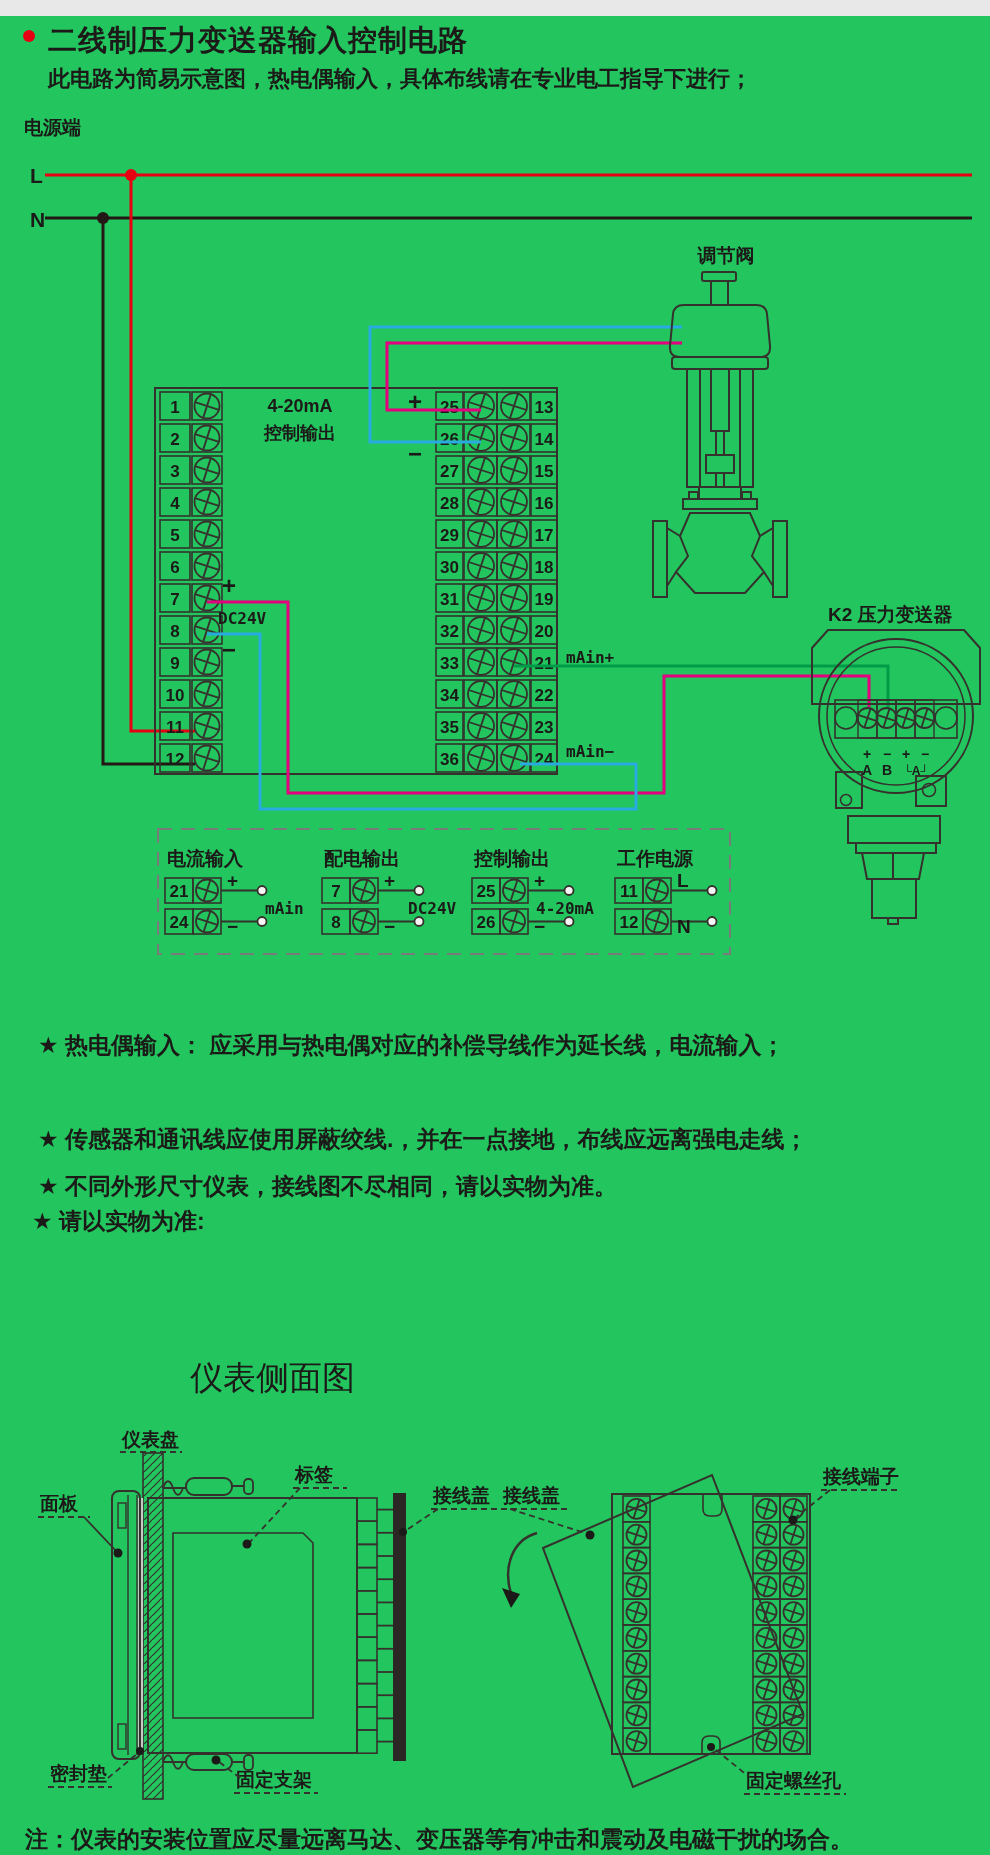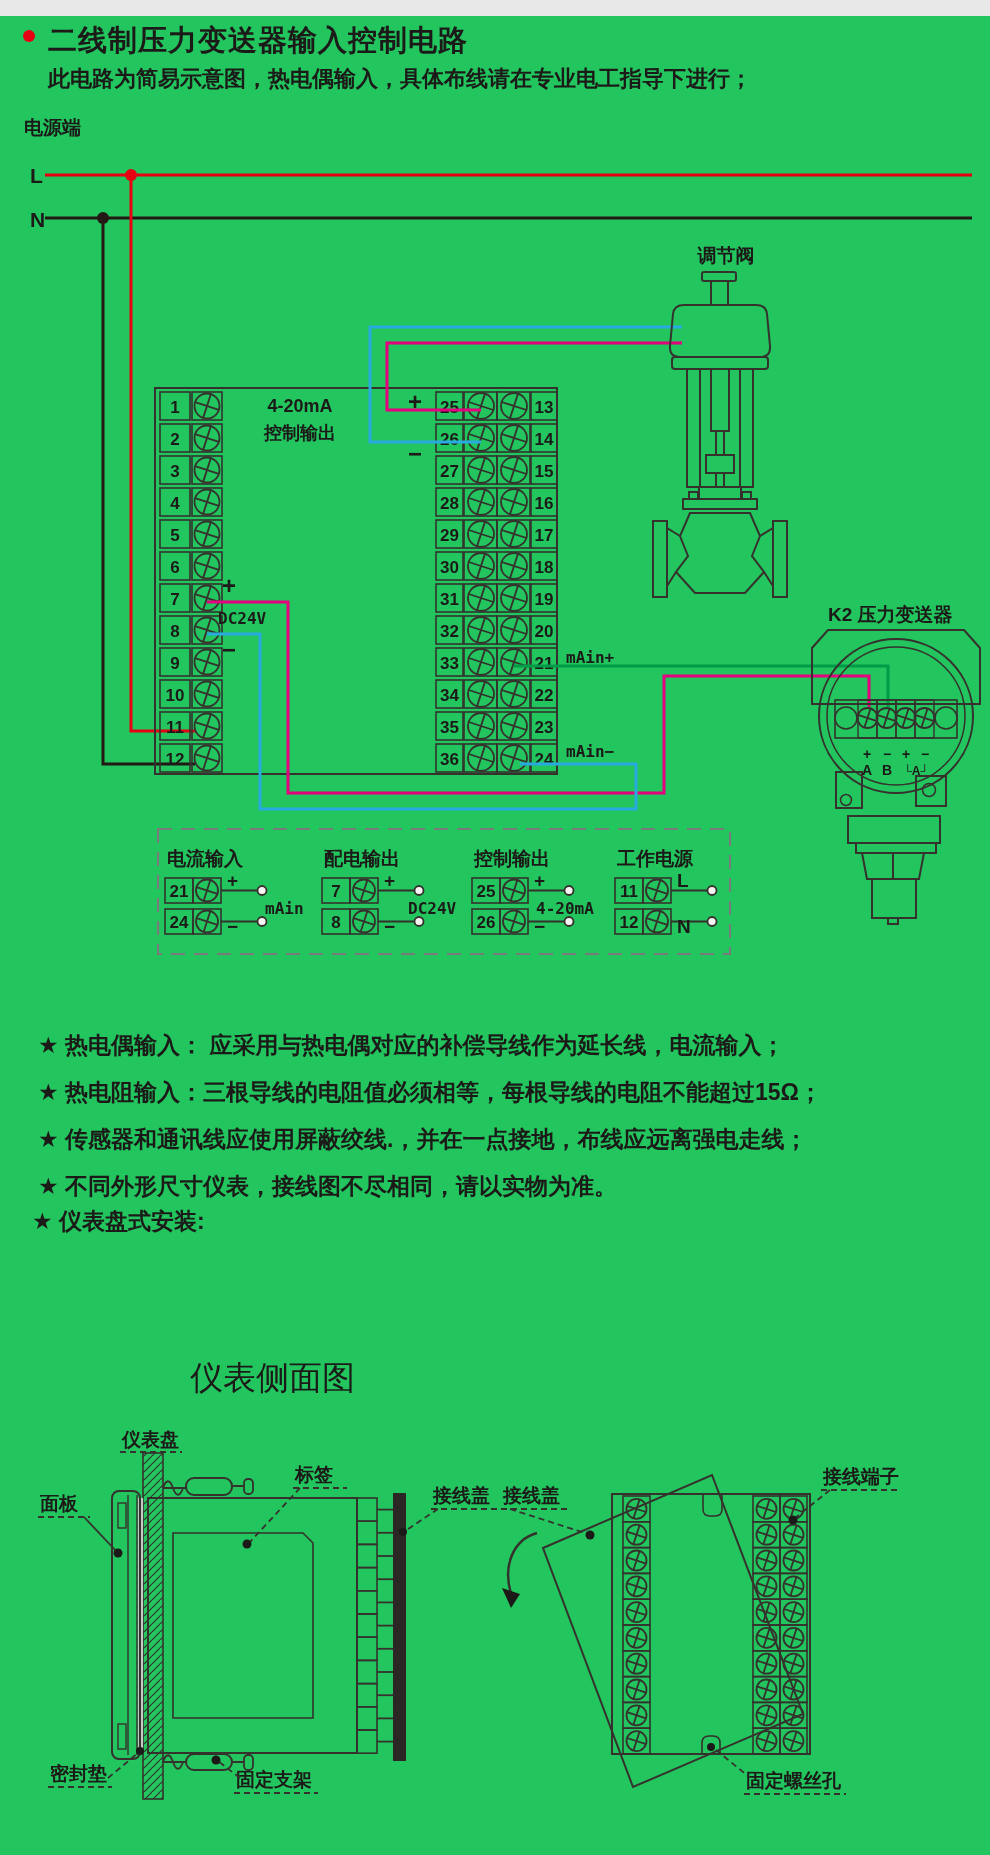--- a/index.html
+++ b/index.html
@@ -583,24 +583,23 @@
           <path d="M671,905.5 H708" stroke="#35312d" stroke-width="2" fill="none"></path>
           <circle cx="712" cy="905.5" r="4.5" fill="#f7f6f4" stroke="#35312d" stroke-width="1.8"></circle>
           <text x="677" y="917" class="t-sign" style="font-size:19px;">N</text>
         </g>
       </g>
 
     <path d="M0,973 H990" stroke="#a0a0a0" stroke-width="2.2" stroke-dasharray="16,10" fill="none"></path>
   </svg>
 
   <div class="abs star-item" style="left:38px;top:1014px;">★ 热电偶输入： 应采用与热电偶对应的补偿导线作为延长线，电流输入；</div>
-  <div class="abs star-item" style="left:38px;top:1061px;">★ 热电阻输入：三根导线的电阻值必须相等，每根导线的电阻不能超过15Ω；</div>
   <div class="abs star-item" style="left:38px;top:1155px;">★ 不同外形尺寸仪表，接线图不尽相同，请以实物为准。</div>
   <div class="abs star-item" style="left:38px;top:1108px;">★ 传感器和通讯线应使用屏蔽绞线.，并在一点接地，布线应远离强电走线；</div>
-  <div class="abs star-item" style="left:32px;top:1190px;">★ 仪表盘式安装:</div>
+  <div class="abs star-item" style="left:32px;top:1190px;">★ 请以实物为准:</div>
 
 
   <div class="abs sideview-title" style="left:190px;top:1340px;">仪表侧面图</div>
 
   <svg id="install-svg" style="top:1400px;" width="990" height="400" viewBox="0 1400 990 400">
     <defs>
       <pattern id="hatch" patternUnits="userSpaceOnUse" width="8" height="8">
         <path d="M-2,10 L10,-2 M0,8 L8,0 M6,10 L12,4" stroke="#35312d" stroke-width="1.2"></path>
       </pattern>
     </defs>
@@ -904,13 +903,14 @@
     <circle cx="590" cy="1519" r="4.5" fill="#1c1a18"></circle>
     <text x="823" y="1467" class="t-cn">接线端子</text>
     <path d="M821,1474 H901" class="dash-lead"></path>
     <path d="M830,1474 L795,1502" class="dash-lead"></path>
     <circle cx="793" cy="1504" r="4.5" fill="#1c1a18"></circle>
     <text x="746" y="1771" class="t-cn">固定螺丝孔</text>
     <path d="M744,1778 H846" class="dash-lead"></path>
     <path d="M716,1734 L748,1760" class="dash-lead"></path>
   </svg>
 
+  <div class="abs footer-note" style="left:25px;top:1808px;">注：仪表的安装位置应尽量远离马达、变压器等有冲击和震动及电磁干扰的场合。</div>
 </div>
 
 </body></html>

